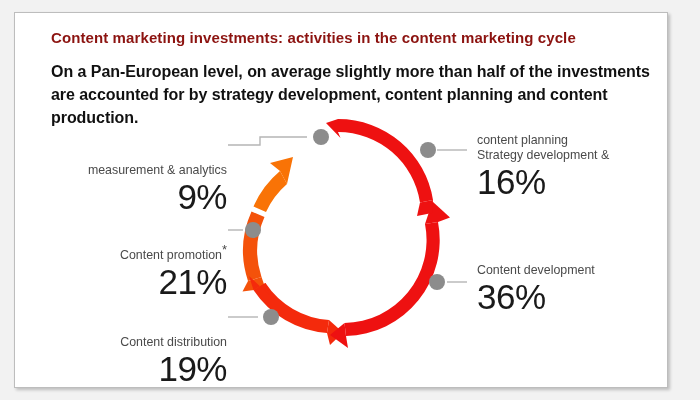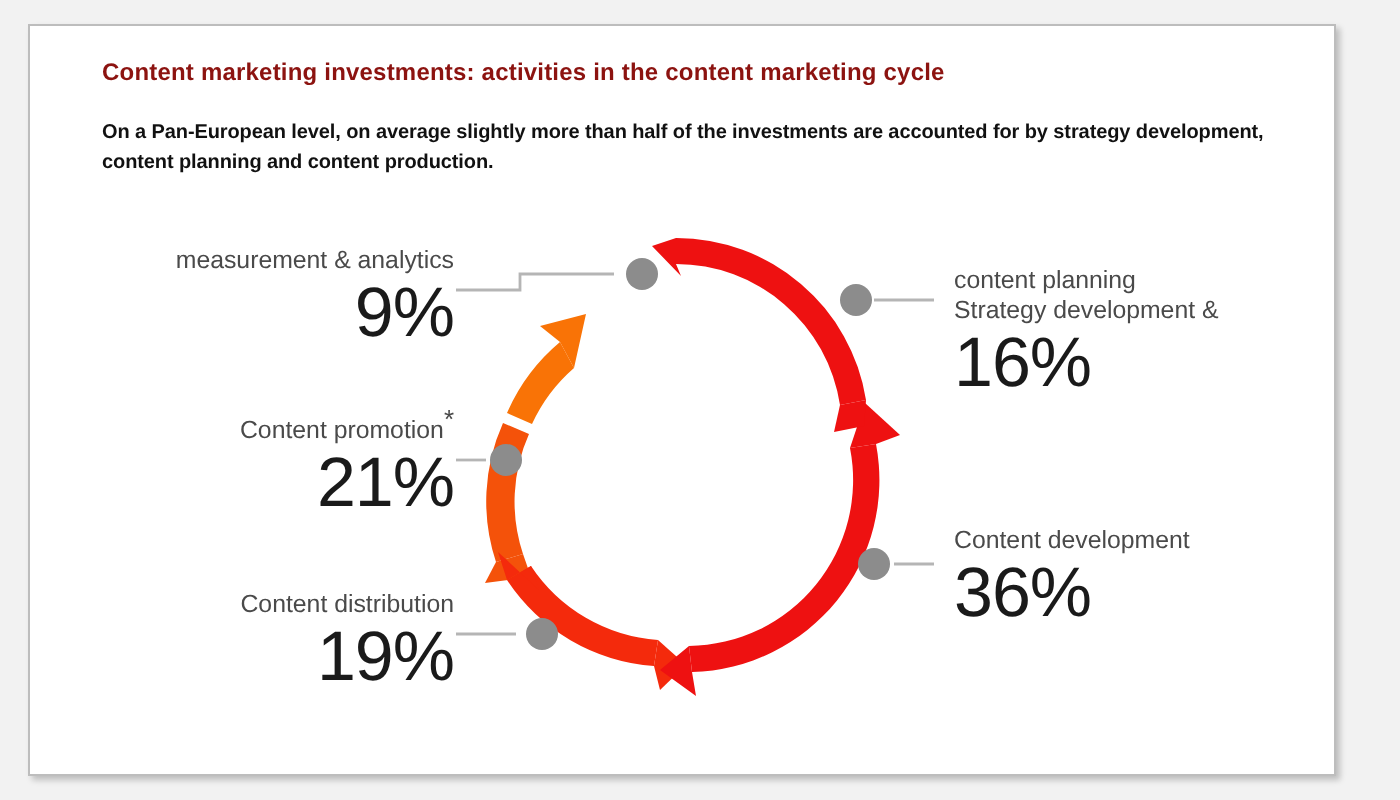--- a/index.html
+++ b/index.html
@@ -15,28 +15,28 @@
     width:654px;height:376px;
     background:#ffffff;
     border:1px solid #bdbdbd;
     box-shadow:2px 2px 3px rgba(0,0,0,.22);
     box-sizing:border-box;
     overflow:hidden;
   }
   
   .kicker{
     position:absolute;left:36px;top:16px;
-    font-size:12px;font-weight:bold;
+    font-size:15px;font-weight:bold;
     color:#8c1310;
     letter-spacing:.1px;
     white-space:nowrap;
   }
   .headline{
     position:absolute;left:36px;top:47px;width:600px;
-    font-size:10px;font-weight:bold;color:#111111;
+    font-size:16px;font-weight:bold;color:#111111;
     line-height:1.45;
     letter-spacing:-.05px;
   }
   
   .footer{
     position:absolute;left:36px;bottom:10px;
     font-size:9px;color:#3a3a3a;white-space:nowrap;
   }
   .footer .star{font-size:11px;vertical-align:2px;}
   
@@ -49,21 +49,21 @@
   .callout .cap{
     font-size:12.4px;color:#4a4a4a;line-height:1.22;
     white-space:nowrap;
   }
   .callout .cap .sup{font-size:13px;vertical-align:5px;line-height:0;}
   .callout .val{
     font-size:35px;color:#1a1a1a;font-weight:400;
     line-height:1.02;margin-top:1px;letter-spacing:-.5px;
   }
   .callout.right{text-align:left;}
-  .callout.left{text-align:right;}
+  .callout.left{text-align:right;margin-top:40px;}
   .callout.left .val{text-align:right;}
   
   #lbl-measurement{left:22px;top:18px;width:190px;}
   #lbl-promotion  {left:22px;top:103px;width:190px;}
   #lbl-distribution{left:22px;top:190px;width:190px;}
   #lbl-strategy   {left:462px;top:28px;width:190px;}
   #lbl-production {left:462px;top:158px;width:190px;}
   .leader{position:absolute;stroke:#b5b5b5;stroke-width:1.4;fill:none;}
   .dot{fill:#8c8c8c;}
 </style>

